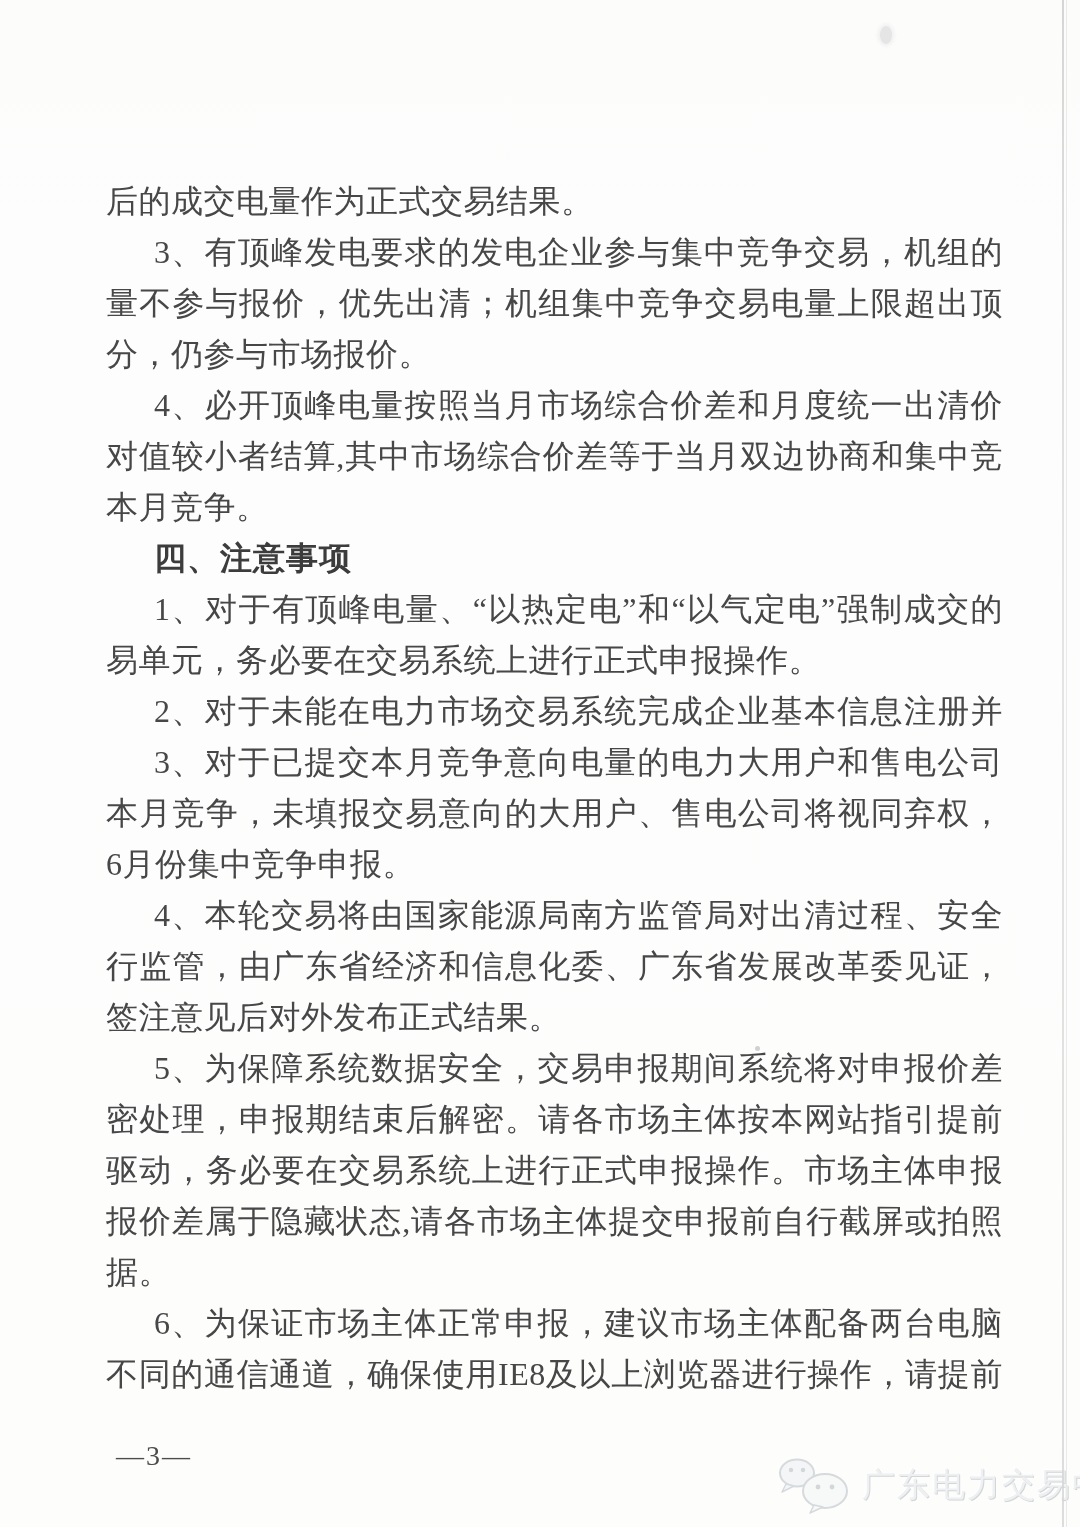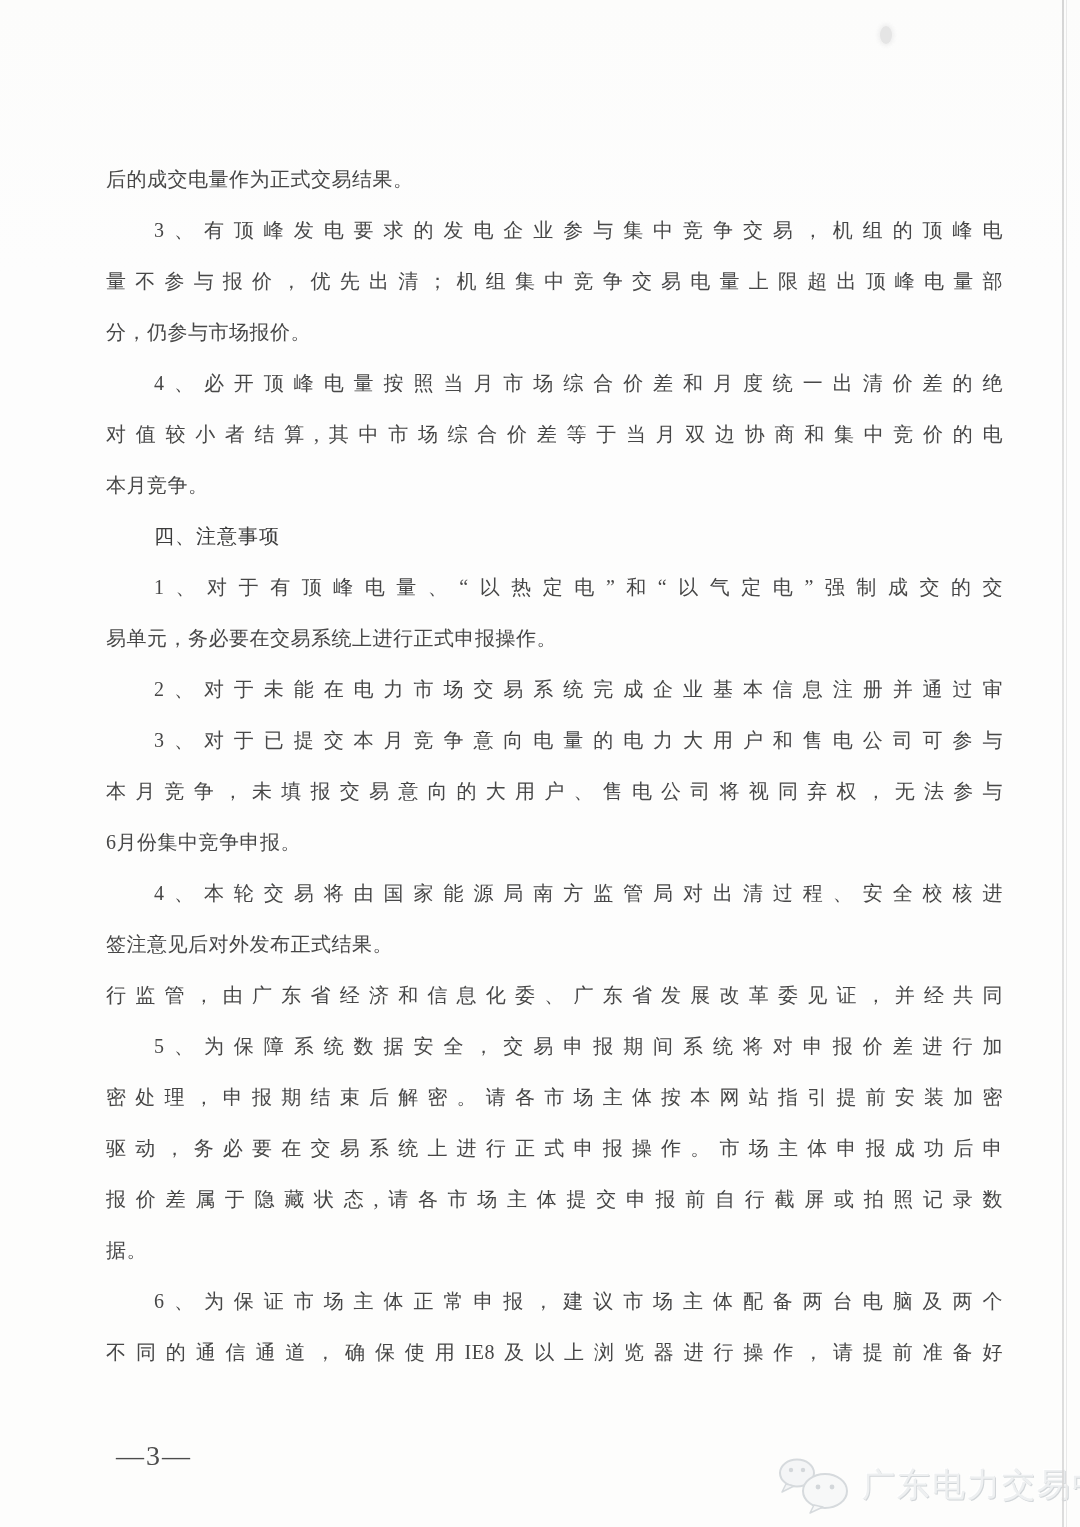--- a/index.html
+++ b/index.html
@@ -18,40 +18,40 @@
   .page {
     position: absolute;
     inset: 0;
     background:
       linear-gradient(180deg, #fcfcfb 0%, #fdfdfd 18%, #fdfdfc 100%);
   }
   
   .doc {
     position: absolute;
     left: 106px;
-    top: 154px;
+    top: 176px;
     width: 897px;
-    font-size: 20px;
+    font-size: 32px;
     line-height: 51px;
     color: #474747;
     letter-spacing: 0.5px;
   }
   .ln {
     height: 51px;
     overflow: hidden;
     white-space: normal;
   }
   .ind { text-indent: 48px; }
   .fill {
     text-align: justify;
     text-align-last: justify;
   }
   .hd {
     font-family: "Liberation Sans", "DejaVu Sans", sans-serif;
-    font-weight: 400;
+    font-weight: 700;
     color: #3c3c3c;
     letter-spacing: 1px;
   }
   
   .page-number {
     position: absolute;
     left: 116px;
     top: 1440px;
     font-size: 28px;
     color: #4c4c4c;
@@ -134,22 +134,22 @@
     <div class="ln fill">对值较小者结算,其中市场综合价差等于当月双边协商和集中竞价的电</div>
     <div class="ln">本月竞争。</div>
     <div class="ln ind hd">四、注意事项</div>
     <div class="ln ind fill">1、对于有顶峰电量、“以热定电”和“以气定电”强制成交的交</div>
     <div class="ln">易单元，务必要在交易系统上进行正式申报操作。</div>
     <div class="ln ind fill">2、对于未能在电力市场交易系统完成企业基本信息注册并通过审</div>
     <div class="ln ind fill">3、对于已提交本月竞争意向电量的电力大用户和售电公司可参与</div>
     <div class="ln fill">本月竞争，未填报交易意向的大用户、售电公司将视同弃权，无法参与</div>
     <div class="ln">6月份集中竞争申报。</div>
     <div class="ln ind fill">4、本轮交易将由国家能源局南方监管局对出清过程、安全校核进</div>
+    <div class="ln fill">行监管，由广东省经济和信息化委、广东省发展改革委见证，并经共同</div>
     <div class="ln">签注意见后对外发布正式结果。</div>
-    <div class="ln fill">行监管，由广东省经济和信息化委、广东省发展改革委见证，并经共同</div>
     <div class="ln ind fill">5、为保障系统数据安全，交易申报期间系统将对申报价差进行加</div>
     <div class="ln fill">密处理，申报期结束后解密。请各市场主体按本网站指引提前安装加密</div>
     <div class="ln fill">驱动，务必要在交易系统上进行正式申报操作。市场主体申报成功后申</div>
     <div class="ln fill">报价差属于隐藏状态,请各市场主体提交申报前自行截屏或拍照记录数</div>
     <div class="ln">据。</div>
     <div class="ln ind fill">6、为保证市场主体正常申报，建议市场主体配备两台电脑及两个</div>
     <div class="ln fill">不同的通信通道，确保使用IE8及以上浏览器进行操作，请提前准备好</div>
   </div>
 
   <div class="page-number">—3—</div>

